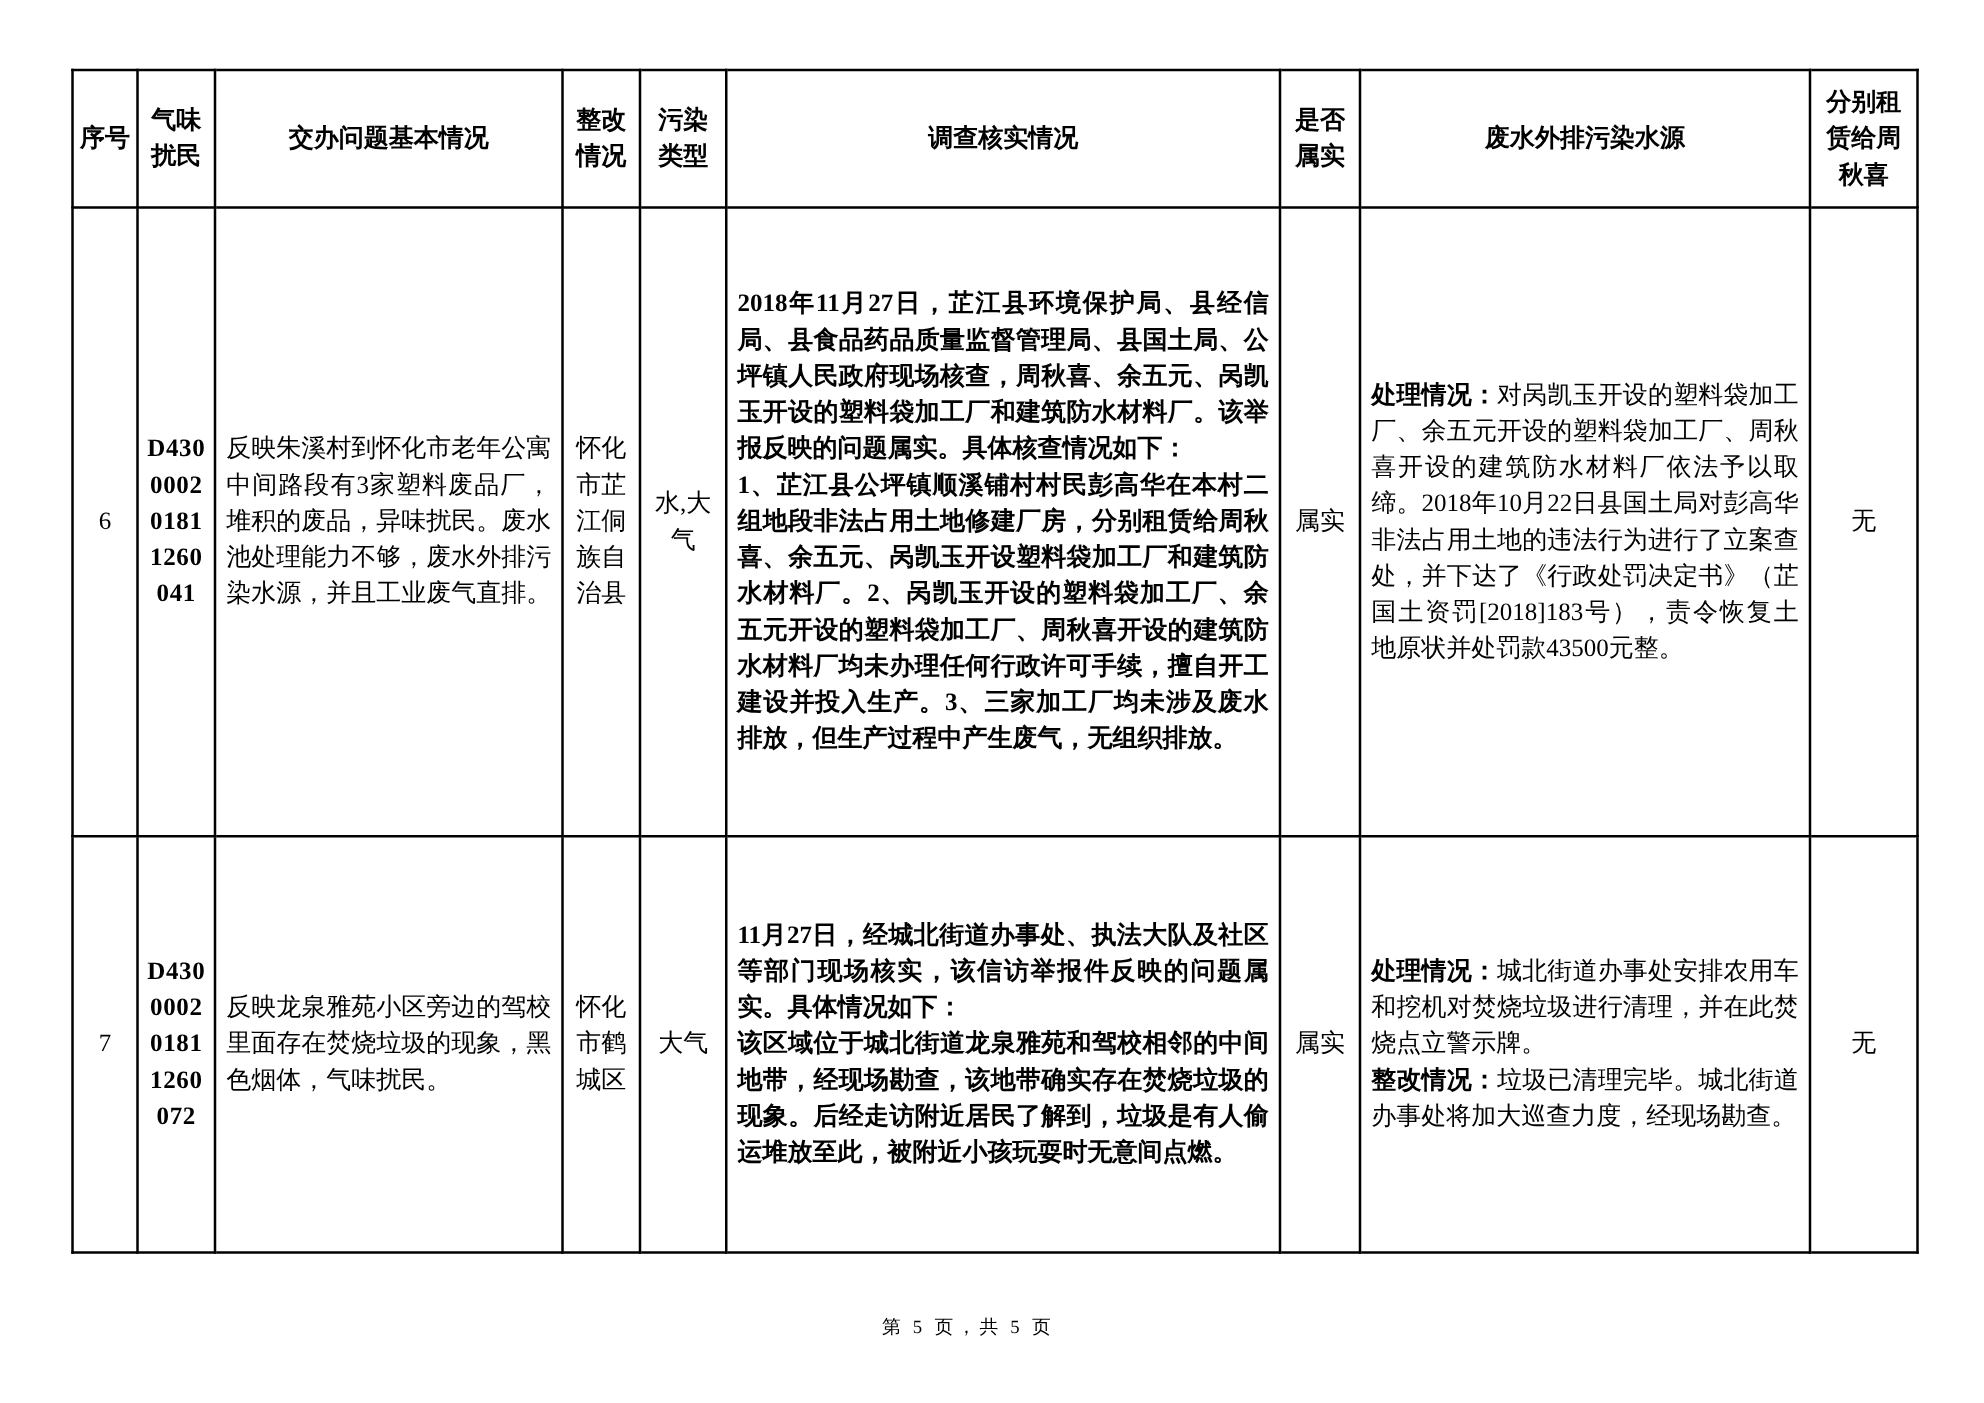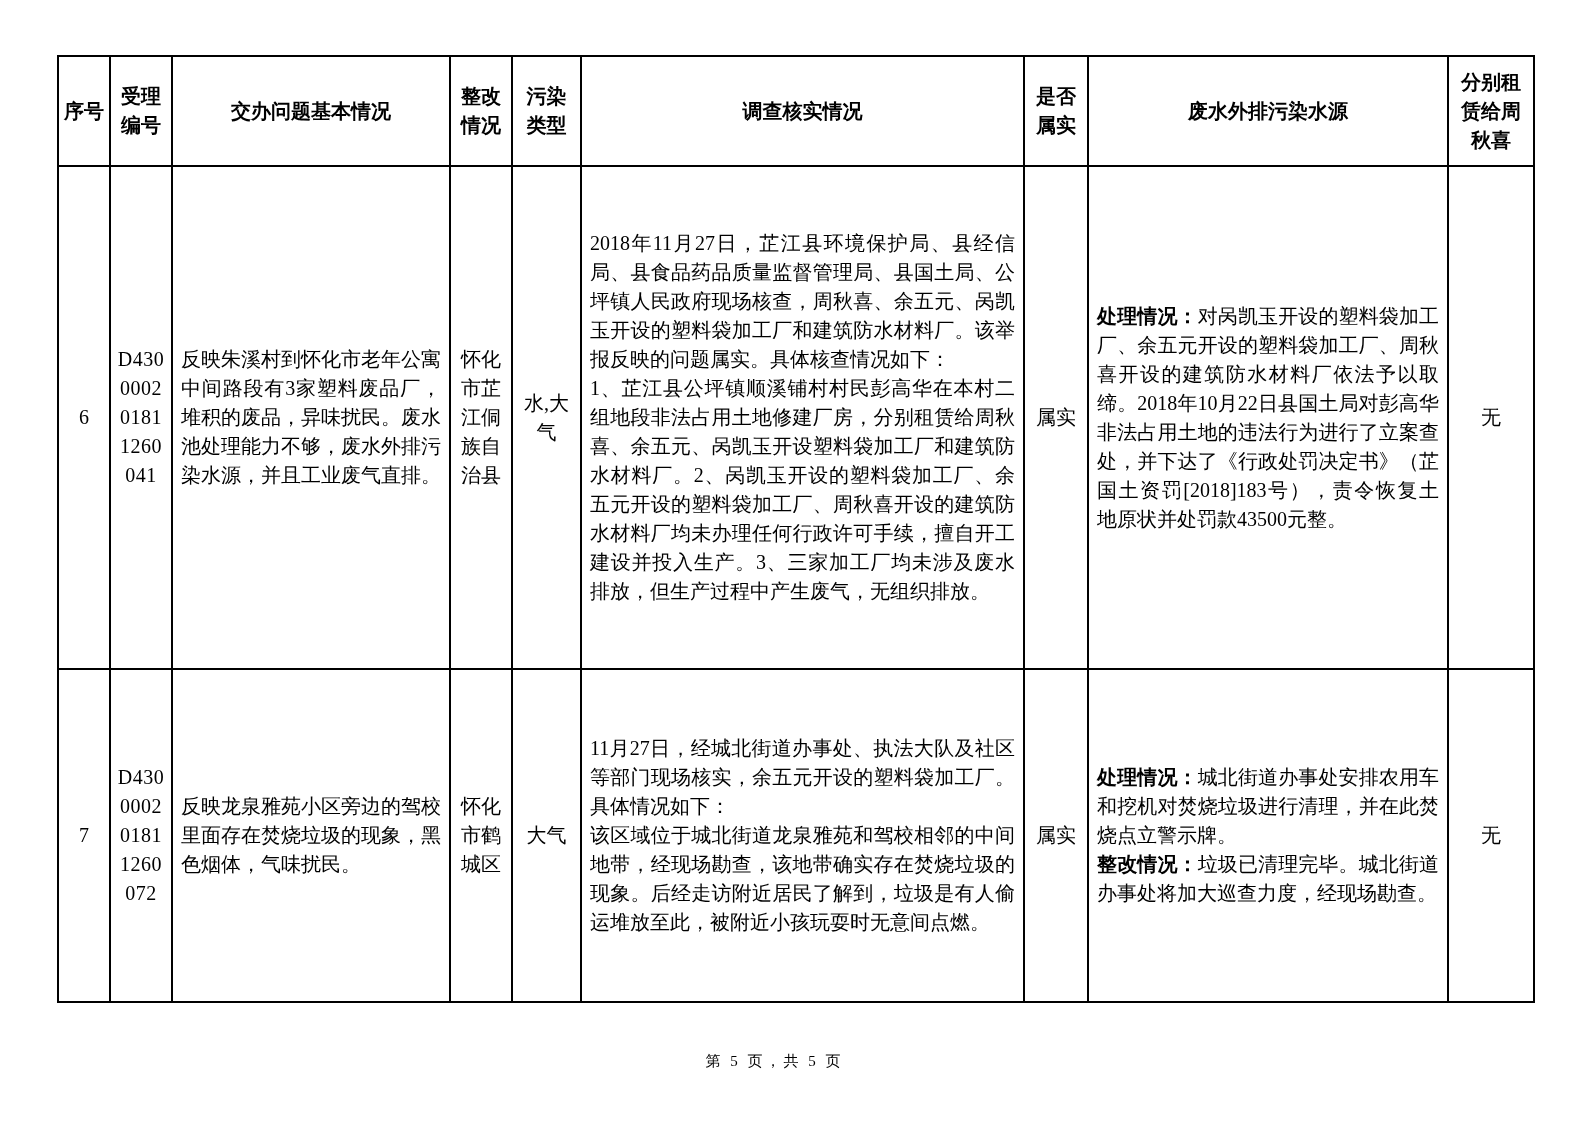--- a/index.html
+++ b/index.html
@@ -42,21 +42,21 @@
     line-height: 30px;
   }
   td.center {
     text-align: center;
     padding: 2px 4px;
   }
   td.text {
     text-align: justify;
     padding: 4px 8px;
   }
-  .pre { white-space: pre-line; }
+  .pre { white-space: pre-line; font-weight: bold; }
   td.text p {
     margin: 0;
     text-align: justify;
   }
   td.text p b { font-weight: bold; }
   .case-no {
     font-size: 19px;
     line-height: 29px;
     letter-spacing: 0.5px;
   }
@@ -84,21 +84,21 @@
       <col style="width:62px">
       <col style="width:69px">
       <col style="width:443px">
       <col style="width:64px">
       <col style="width:360px">
       <col style="width:86px">
     </colgroup>
     <thead>
       <tr>
         <th class="hdr">序号</th>
-        <th class="hdr">受理编号</th>
+        <th class="hdr">气味扰民</th>
         <th class="hdr">交办问题基本情况</th>
         <th class="hdr">整改情况</th>
         <th class="hdr">污染类型</th>
         <th class="hdr">调查核实情况</th>
         <th class="hdr">是否属实</th>
         <th class="hdr">废水外排污染水源</th>
         <th class="hdr">分别租赁给周秋喜</th>
       </tr>
     </thead>
     <tbody>
@@ -123,21 +123,21 @@
       <tr class="row-b">
         <td class="center">7</td>
         <td class="center pre case-no">D430
 0002
 0181
 1260
 072</td>
         <td class="text">反映龙泉雅苑小区旁边的驾校里面存在焚烧垃圾的现象，黑色烟体，气味扰民。</td>
         <td class="center">怀化市鹤城区</td>
         <td class="center">大气</td>
-        <td class="text pre">11月27日，经城北街道办事处、执法大队及社区等部门现场核实，余五元开设的塑料袋加工厂。具体情况如下：
+        <td class="text pre">11月27日，经城北街道办事处、执法大队及社区等部门现场核实，该信访举报件反映的问题属实。具体情况如下：
 该区域位于城北街道龙泉雅苑和驾校相邻的中间地带，经现场勘查，该地带确实存在焚烧垃圾的现象。后经走访附近居民了解到，垃圾是有人偷运堆放至此，被附近小孩玩耍时无意间点燃。</td>
         <td class="center">属实</td>
         <td class="text">
           <p><b>处理情况：</b><span>城北街道办事处安排农用车和挖机对焚烧垃圾进行清理，并在此焚烧点立警示牌。</span></p>
           <p><b>整改情况：</b><span>垃圾已清理完毕。城北街道办事处将加大巡查力度，经现场勘查。</span></p>
         </td>
         <td class="center">无</td>
       </tr>
     </tbody>
   </table>

